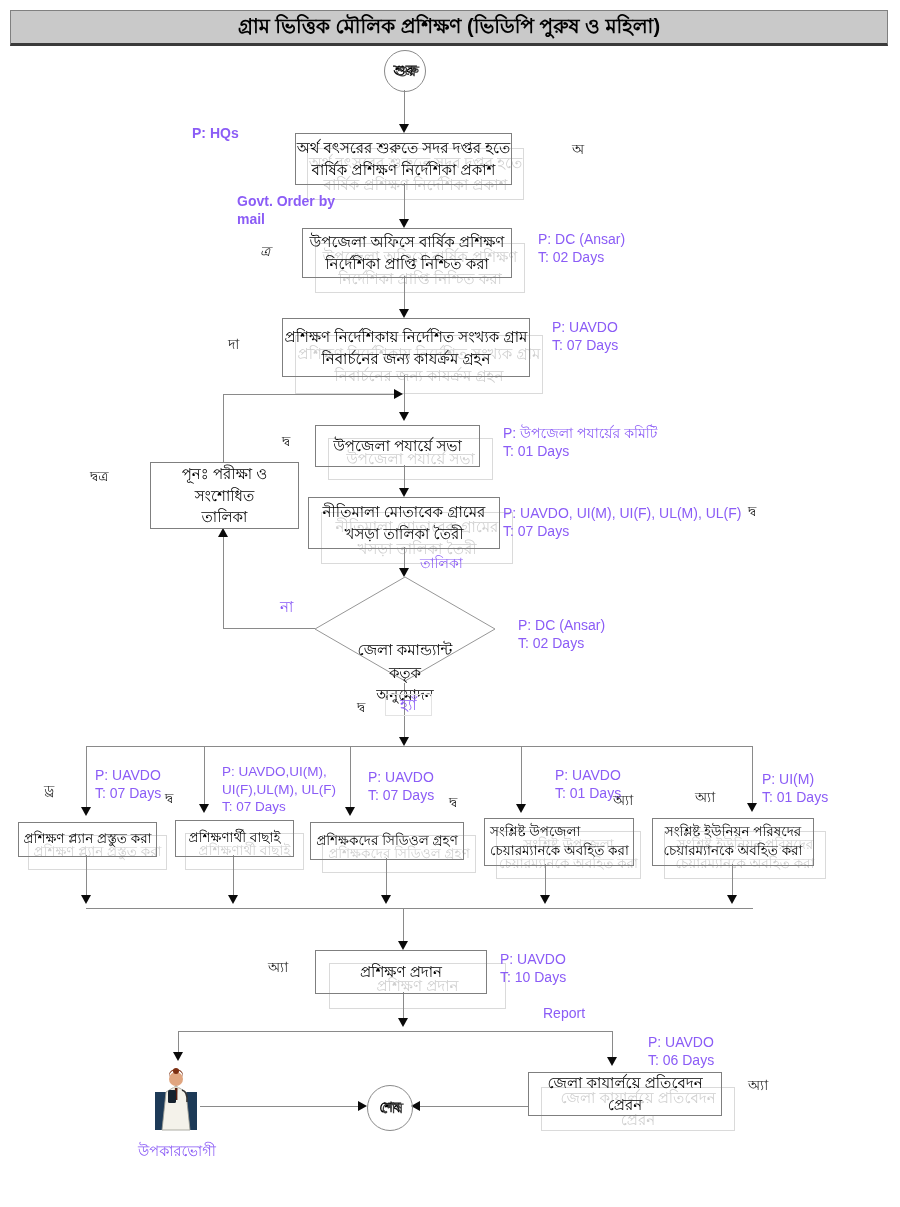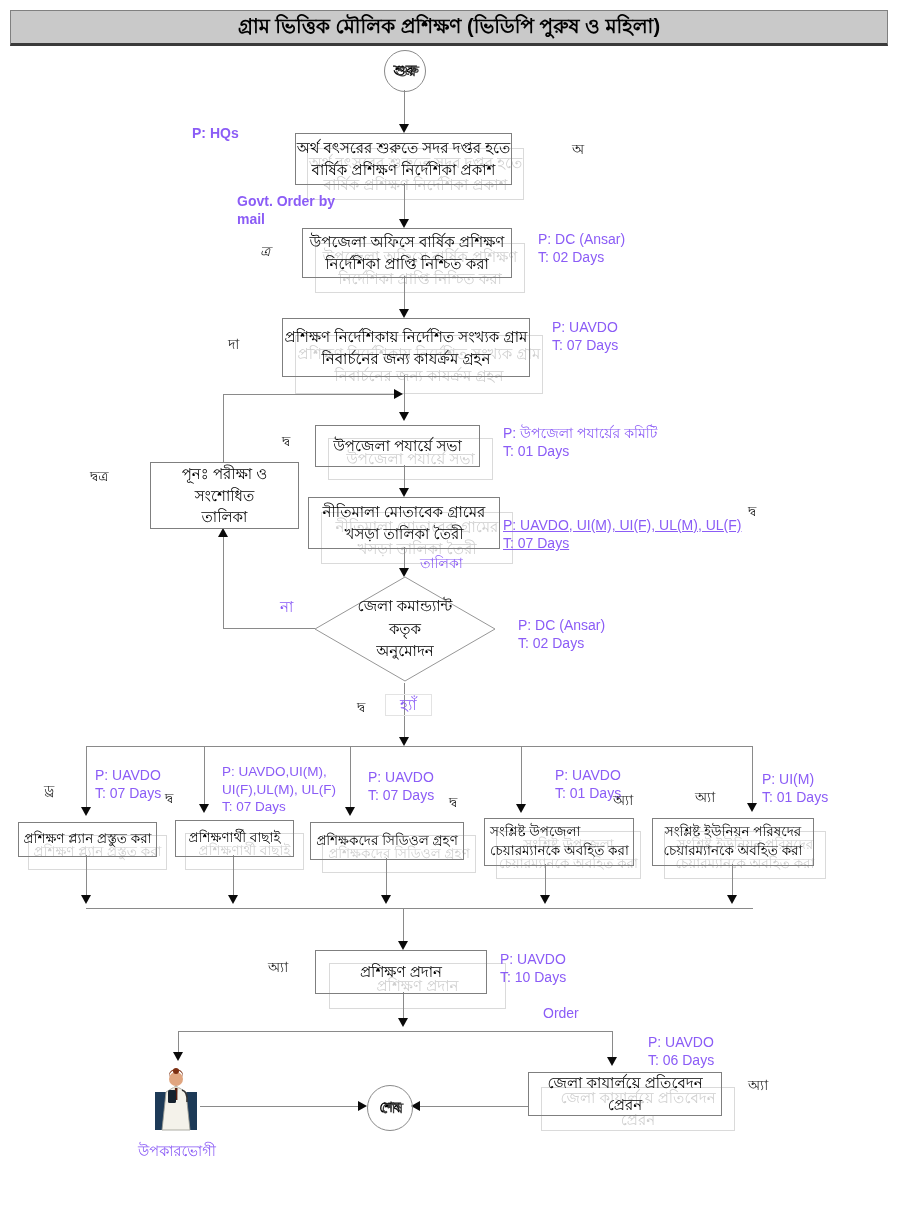--- a/index.html
+++ b/index.html
@@ -34,21 +34,21 @@
   .ad{width:0;height:0;border-left:5px solid transparent;border-right:5px solid transparent;
       border-top:9px solid #0a0a0a;z-index:2;}
   .au{width:0;height:0;border-left:5px solid transparent;border-right:5px solid transparent;
       border-bottom:9px solid #0a0a0a;z-index:2;}
   .ar{width:0;height:0;border-top:5px solid transparent;border-bottom:5px solid transparent;
       border-left:9px solid #0a0a0a;z-index:2;}
   .al{width:0;height:0;border-top:5px solid transparent;border-bottom:5px solid transparent;
       border-right:9px solid #0a0a0a;z-index:2;}
   .yeslab{border:1px solid #e3e3e3;padding:0 14px;background:transparent;}
   .dec-text{display:flex;flex-direction:column;align-items:center;justify-content:center;
-            text-align:center;font-size:15px;line-height:1.5;z-index:3;}
+            text-align:center;font-size:15px;line-height:1.5;z-index:3;margin-top:44px;}
 </style>
 </head>
 <body>
 
 <div class="page">
 
   <div class="lay titlebar">গ্রাম ভিত্তিক মৌলিক প্রশিক্ষণ (ভিডিপি পুরুষ ও মহিলা)</div>
 
   <div class="lay circle" style="left:384px;top:50px;width:40px;height:40px;">
     <span>শুরু</span>
@@ -137,21 +137,21 @@
   <div class="lay ad" style="left:399px;top:488px;"></div>
 
   <div class="lay pbox" style="left:308px;top:497px;width:190px;height:50px;">
     <div>নীতিমালা মোতাবেক গ্রামের</div>
     <div>খসড়া তালিকা তৈরী</div>
   </div>
   <div class="lay gbox" style="left:321px;top:512px;width:190px;height:50px;">
     <div>নীতিমালা মোতাবেক গ্রামের</div>
     <div>খসড়া তালিকা তৈরী</div>
   </div>
-  <div class="lay ann" style="left:503px;top:516px;text-decoration:underline;">
+  <div class="lay ann" style="left:503px;top:504px;">
     <div>P: UAVDO, UI(M), UI(F), UL(M), UL(F)</div>
     <div>T: 07 Days</div>
   </div>
   <div class="lay stray" style="left:748px;top:500px;">দ্ব</div>
 
   <div class="lay vl" style="left:404px;top:547px;height:21px;"></div>
   <div class="lay ann" style="left:420px;top:554px;">তালিকা</div>
   <div class="lay ad" style="left:399px;top:568px;"></div>
 
   <svg class="lay" style="left:313px;top:575px;z-index:2;" width="184" height="108">
@@ -271,21 +271,21 @@
   </div>
   <div class="lay ann" style="left:500px;top:950px;">
     <div>P: UAVDO</div>
     <div>T: 10 Days</div>
   </div>
   <div class="lay stray" style="left:268px;top:956px;">অ্যা</div>
 
   <div class="lay vl" style="left:403px;top:992px;height:26px;"></div>
   <div class="lay ad" style="left:398px;top:1018px;"></div>
   <div class="lay hl" style="left:178px;top:1031px;width:435px;"></div>
-  <div class="lay ann" style="left:543px;top:1004px;">Order</div>
+  <div class="lay ann" style="left:543px;top:1004px;">Report</div>
   <div class="lay vl" style="left:178px;top:1031px;height:21px;"></div>
   <div class="lay ad" style="left:173px;top:1052px;"></div>
   <div class="lay vl" style="left:612px;top:1031px;height:26px;"></div>
   <div class="lay ad" style="left:607px;top:1057px;"></div>
   <div class="lay ann" style="left:648px;top:1033px;">
     <div>P: UAVDO</div>
     <div>T: 06 Days</div>
   </div>
 
   <svg class="lay" style="left:152px;top:1068px;z-index:3;" width="48" height="64" viewBox="0 0 48 64">

